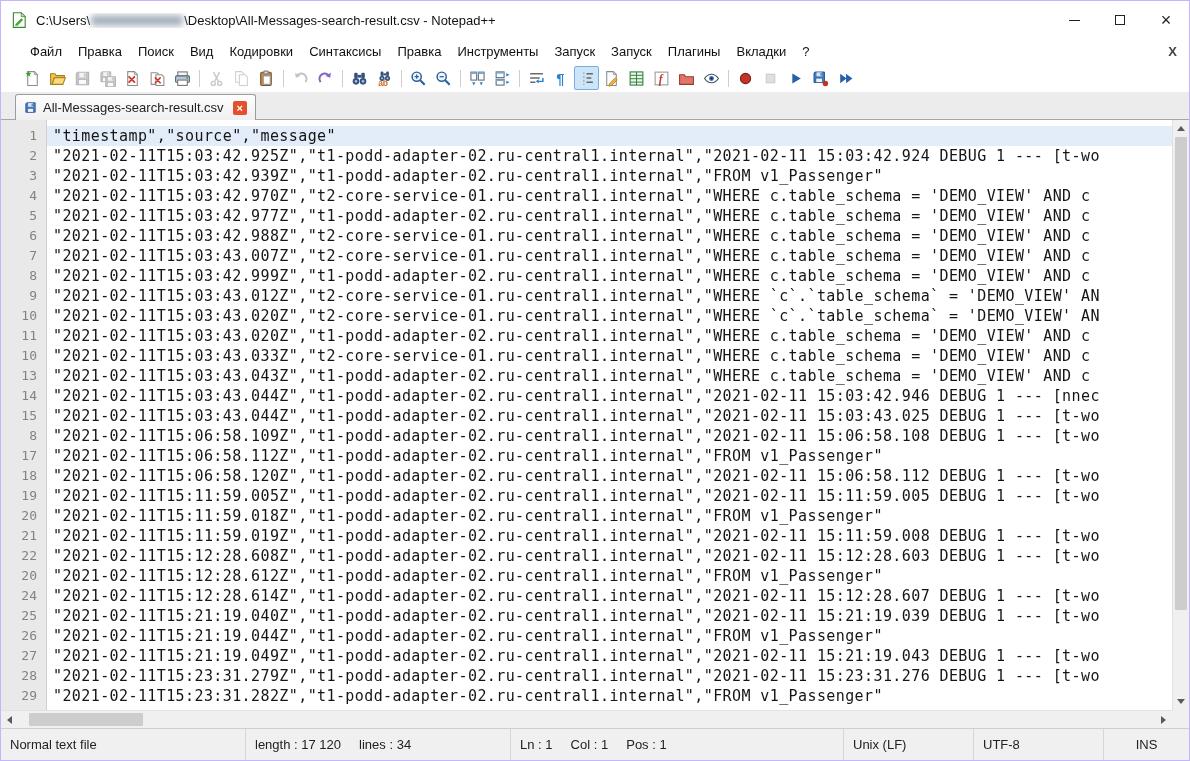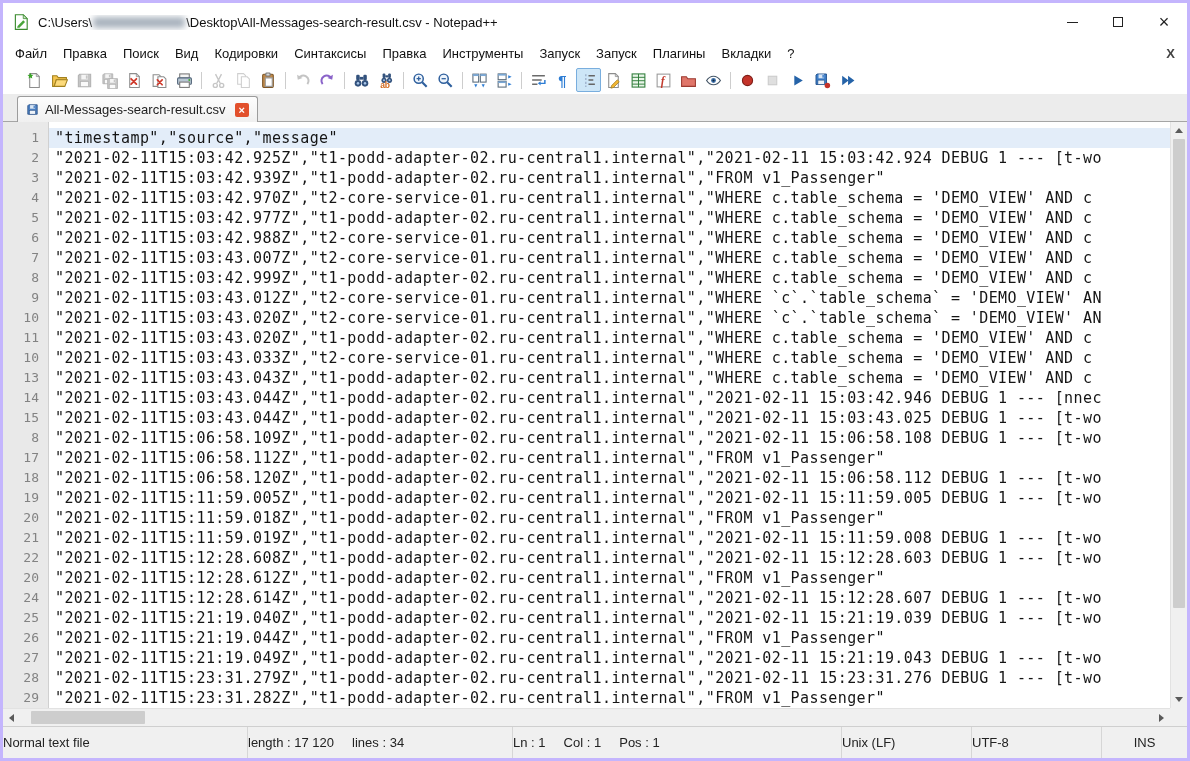--- a/index.html
+++ b/index.html
@@ -1,32 +1,32 @@
 <!DOCTYPE html>
 <html><head>
 <meta charset="utf-8">
 <style>
   *{box-sizing:border-box;margin:0;padding:0}
   body{margin:0;background:#7d828a;font-family:"Liberation Sans","DejaVu Sans",sans-serif}
-  .window{width:1190px;height:761px;background:#fff;border:3px solid #c4b5fd;display:flex;flex-direction:column;overflow:hidden}
+  .window{width:1190px;height:761px;background:#fff;border:1px solid #c4b5fd;display:flex;flex-direction:column;overflow:hidden}
 
   
   .titlebar{flex:0 0 38px;display:flex;align-items:center;background:#fff}
   .app-icon{margin-left:9px;display:flex}
   .app-icon svg{width:18px;height:18px}
   .title-text{margin-left:8px;font-size:13px;color:#111;white-space:pre;flex:1;overflow:hidden}
   .redacted{display:inline-block;width:92px;height:11px;background:#a8b2bd;filter:blur(3px);border-radius:2px;vertical-align:-1px;margin:0 1px}
   .win-controls{display:flex;height:100%}
   .win-btn{width:46px;height:100%;display:flex;align-items:center;justify-content:center;cursor:default}
   .glyph-min{display:inline-block;width:11px;border-top:1px solid #222}
   .glyph-max{display:inline-block;width:10px;height:10px;border:1px solid #222}
   .glyph-close{font-size:18px;color:#222;line-height:1}
 
   
-  .menubar{flex:0 0 25px;display:flex;align-items:center;background:#fff;padding-left:4px;font-size:13px}
+  .menubar{flex:0 0 25px;display:flex;align-items:center;background:#fff;padding-left:21px;font-size:13px}
   .menu-items{display:flex;align-items:center}
   .menu-item{padding:3px 8px;color:#111;cursor:default}
   .menu-x{margin-left:auto;margin-right:12px;color:#444;font-weight:bold;font-size:13px}
 
   
   .toolbar{flex:0 0 28px;display:flex;align-items:center;padding-left:19px;background:#fff}
   .tb-btn{width:25px;height:24px;display:inline-flex;align-items:center;justify-content:center;border:1px solid transparent;border-radius:2px}
   .tb-btn svg{width:17px;height:17px;display:block}
   .tb-btn.disabled{filter:grayscale(1) opacity(.42)}
   .tb-btn.pressed{background:#cde6f7;border-color:#79aede}
@@ -58,21 +58,21 @@
   .vthumb{position:absolute;left:2px;right:2px;top:0;height:85%;background:#cdcdcd;border-radius:1px}
   .hscroll-row{flex:0 0 18px;display:flex}
   .hscroll{flex:1;background:#f0f0f0;display:flex;border-top:1px solid #e2e2e2}
   .hs-arrow{width:17px;display:flex;align-items:center;justify-content:center}
   .htrack{flex:1;position:relative}
   .hthumb{position:absolute;top:2px;bottom:2px;left:1%;width:10%;background:#cdcdcd;border-radius:1px}
   .corner{flex:0 0 17px;background:#f0f0f0}
 
   
   .statusbar{flex:0 0 32px;background:#f0f0f0;border-top:1px solid #cfcfcf;display:flex;align-items:stretch;font-size:13px;color:#222}
-  .sb-sec{display:flex;align-items:center;padding-left:0;border-right:1px solid #d6d6d6;white-space:pre;overflow:hidden}
+  .sb-sec{display:flex;align-items:center;padding-left:9px;border-right:1px solid #d6d6d6;white-space:pre;overflow:hidden}
   .sb-doc{flex:0 0 245px}
   .sb-len{flex:0 0 265px}
   .sb-pos{flex:1}
   .sb-eol{flex:0 0 130px}
   .sb-enc{flex:0 0 130px}
   .sb-ins{flex:0 0 85px;border-right:none;justify-content:center;padding-left:0}
 </style>
 </head>
 <body>
 

